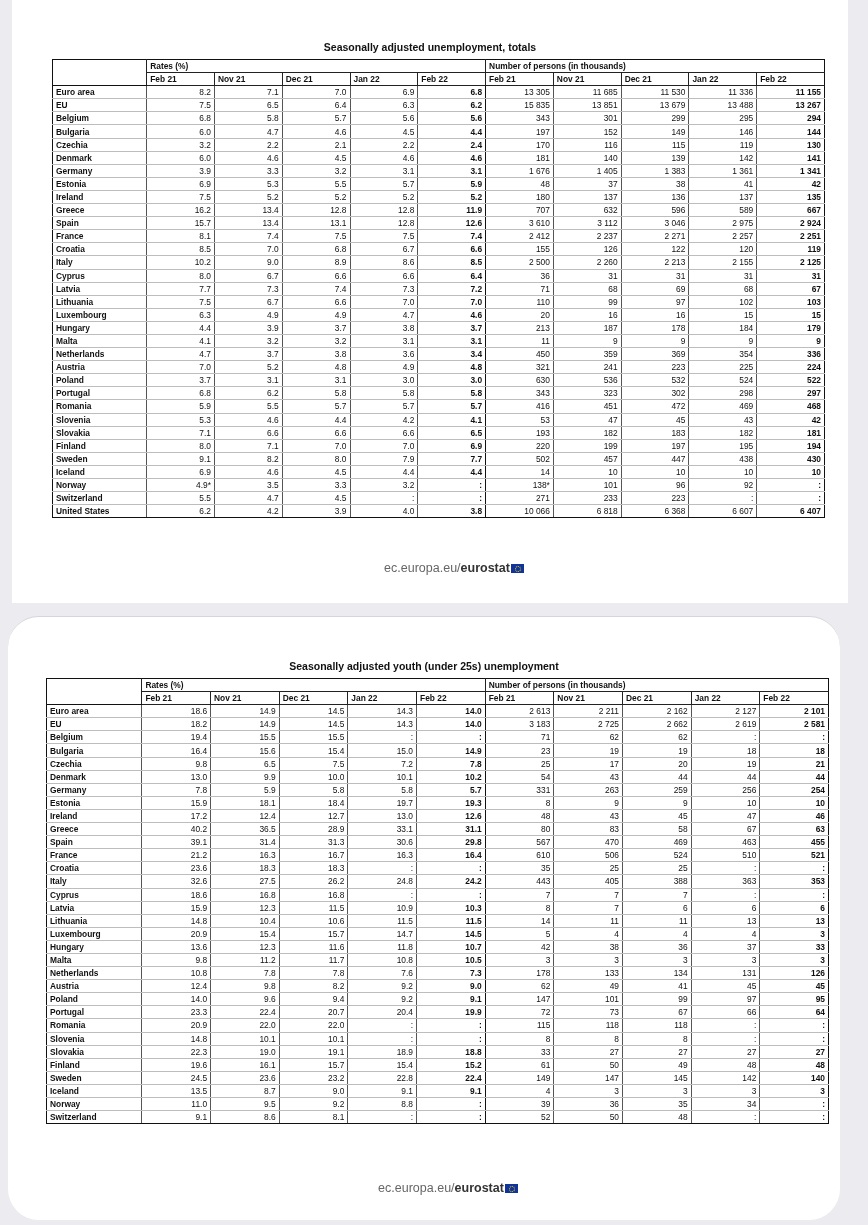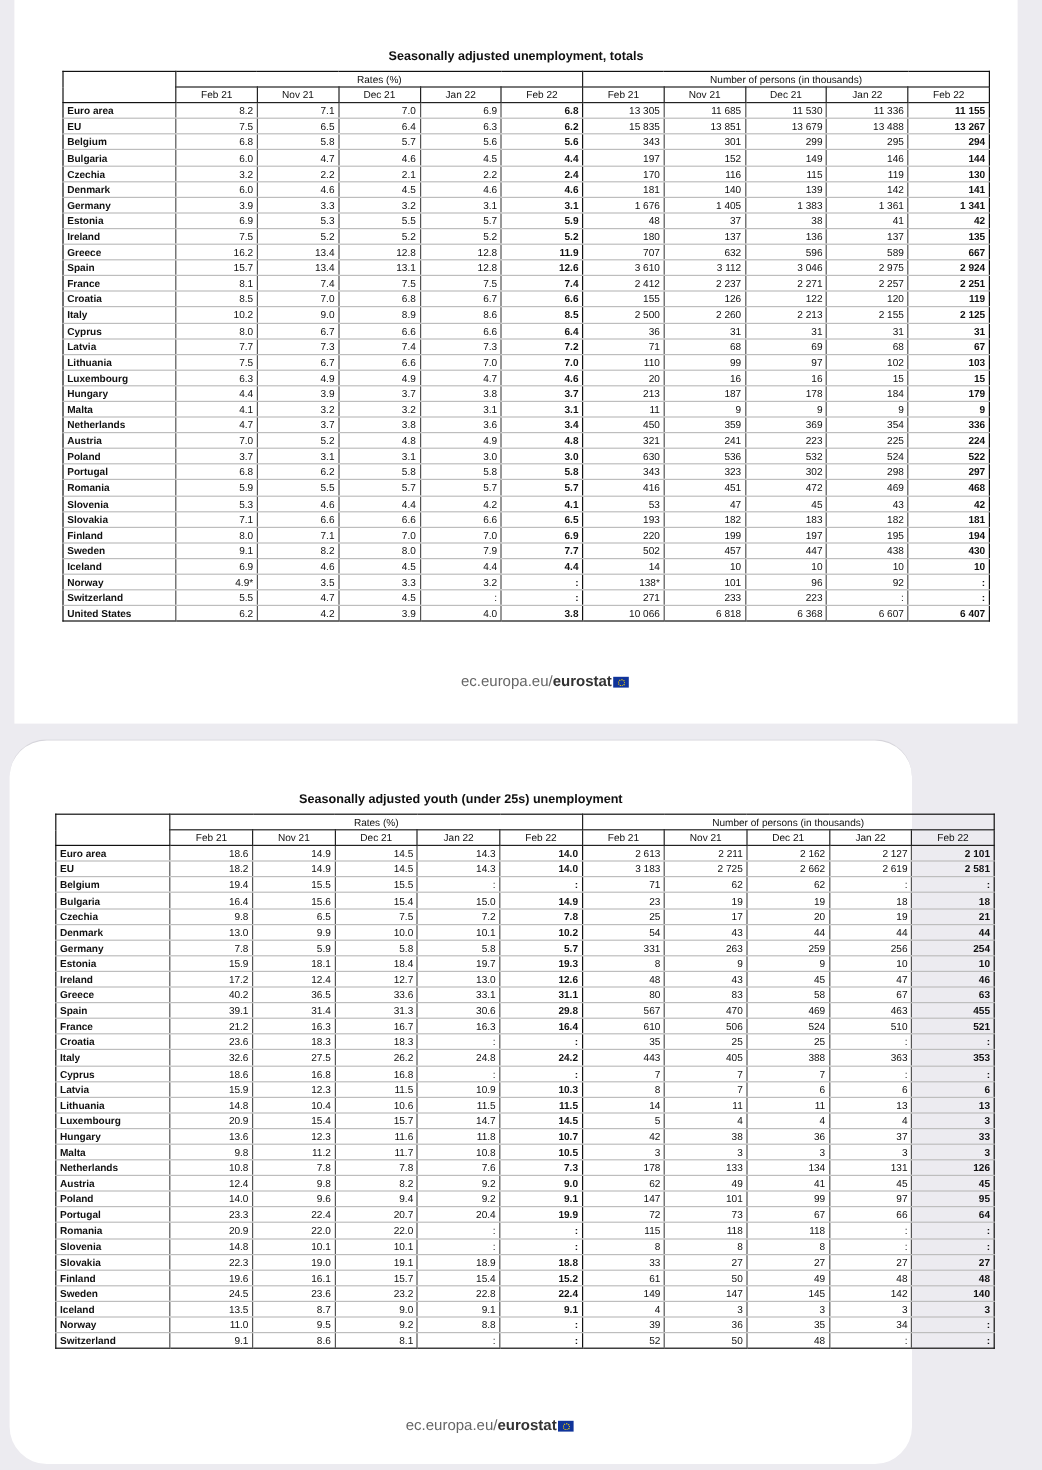--- a/index.html
+++ b/index.html
@@ -1,28 +1,28 @@
 <!DOCTYPE html>
 <html><head>
 <meta charset="utf-8">
 <style>
   html, body { margin:0; padding:0; }
   body { width:868px; height:1225px; background:#ecebf0; position:relative; overflow:hidden;
          font-family:"Liberation Sans", sans-serif; color:#111; }
   .card { position:absolute; background:#fff; }
   #card1 { left:12px; top:0; width:836px; height:603px; }
-  #card2 { left:8px; top:616px; width:752px; height:603px; border-top:1px solid #d6d5db;border-radius:31px; }
+  #card2 { left:8px; top:616px; width:832px; height:603px; border-top:1px solid #d6d5db;border-radius:31px; }
   .title { position:absolute; left:0; right:0; text-align:center; font-weight:bold; font-size:10.5px; }
   #card1 .title { top:41px; }
   #card2 .title { top:43px; }
   table.stat { position:absolute; border-collapse:collapse; font-size:8.4px; table-layout:fixed; }
   #card1 table.stat { left:40px; top:59px; width:773px; }
   #card2 table.stat { left:38px; top:61px; width:783px; }
   table.stat td, table.stat th { padding:0 3px; height:12.1px; line-height:12px; white-space:nowrap; }
-  table.stat th { font-weight:normal; text-align:center; border:1px solid #222; }
+  table.stat th { font-weight:bold; text-align:left; border:1px solid #222; }
   table.stat thead tr.grp th { border-top:1.5px solid #111; }
   table.stat td.c { text-align:right; border-left:1px solid #555; border-bottom:1px solid #bdbdbd; }
   table.stat td.c.b { font-weight:bold; }
   table.stat td.c.sep { border-left:1.5px solid #111; }
   table.stat td.name { font-weight:bold; text-align:left; border-left:1.5px solid #111; border-bottom:1px solid #bdbdbd; }
   table.stat tr.last td { border-bottom:1.5px solid #111; }
   table.stat tr.rule td { border-top:1.5px solid #111; }
   table.stat td.edge, table.stat th.edge { border-right:1.5px solid #111; }
   table.stat th.corner { border-left:1.5px solid #111; border-top:1.5px solid #111; }
   .notes { position:absolute; font-size:7.2px; line-height:11px; color:#111; }
@@ -658,21 +658,21 @@
           <td class="c sep">48</td>
           <td class="c">43</td>
           <td class="c">45</td>
           <td class="c">47</td>
           <td class="c b edge">46</td>
         </tr>
         <tr>
           <td class="name">Greece</td>
           <td class="c">40.2</td>
           <td class="c">36.5</td>
-          <td class="c">33.6</td>
+          <td class="c">28.9</td>
           <td class="c">33.1</td>
           <td class="c b">31.1</td>
           <td class="c sep">80</td>
           <td class="c">83</td>
           <td class="c">58</td>
           <td class="c">67</td>
           <td class="c b edge">63</td>
         </tr>
         <tr>
           <td class="name">Spain</td>

